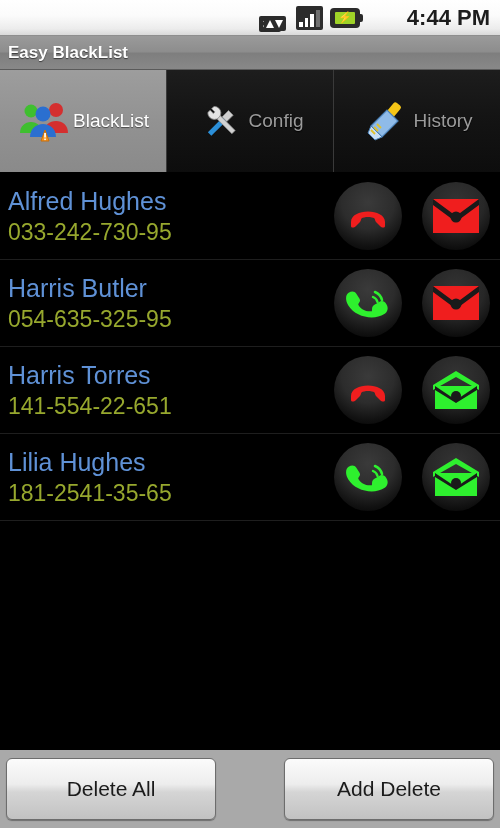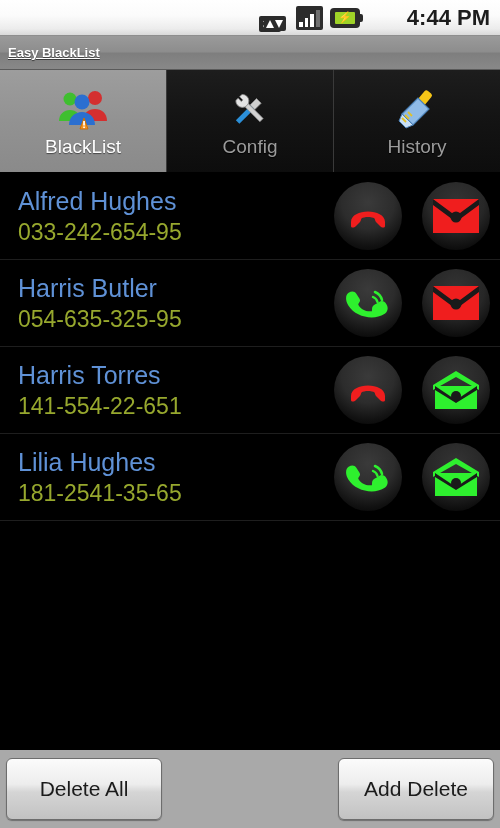--- a/index.html
+++ b/index.html
@@ -58,63 +58,62 @@
   .clock { color:#1d1d1d; font-size:22px; font-weight:bold; letter-spacing:0px;margin-left:40px; }
 
   
   .titlebar {
     height:34px; flex:0 0 34px;
     background:linear-gradient(to bottom,#9a9a9a 0%,#8d8d8d 48%,#7e7e7e 52%,#888888 100%);
     border-bottom:1px solid #5a5a5a;
     display:flex; align-items:center; padding-left:8px;
   }
   .titlebar .t {
-    color:#ffffff; font-size:13px; font-weight:bold;
+    color:#ffffff; font-size:17px; font-weight:bold;
     text-shadow:0 1px 1px rgba(0,0,0,.55);
-    text-decoration:underline;
   }
 
   
   .tabs { height:103px; flex:0 0 103px; display:flex; background:#4a4a4a;
     border-bottom:1px solid #000; }
-  .tab { flex:1; position:relative; display:flex; flex-direction:column;
+  .tab { flex:1; position:relative; display:flex; flex-direction:row;
     align-items:center; justify-content:center; gap:2px;
     background:linear-gradient(to bottom,#1d1d1d 0%,#141414 45%,#0d0d0d 100%);
     border-right:1px solid #3a3a3a; }
   .tab:last-child { border-right:none; }
   .tab.active {
     background:linear-gradient(to bottom,#9d9d9d 0%,#929292 50%,#8a8a8a 100%);
   }
   .tab .label { font-size:19px; color:#9b9b9b; text-shadow:0 1px 1px #000; }
   .tab.active .label { color:#ffffff; text-shadow:0 1px 1px rgba(0,0,0,.5); }
   .tab .tabicon { height:50px; display:flex; align-items:center; justify-content:center; }
 
   
   .list { flex:1 1 auto; background:#000; overflow:hidden; position:relative; }
   .row { height:87px; display:flex; align-items:center;
     border-bottom:1px solid #1e1e1e; position:relative; }
-  .row .texts { flex:1 1 auto; padding-left:18px; display:flex; flex-direction:column;
+  .row .texts { flex:1 1 auto; padding-left:8px; display:flex; flex-direction:column;
     justify-content:center; gap:5px; }
   .row .name { font-size:25px; color:#5f91d6; line-height:27px; }
   .row .number { font-size:23px; color:#97a82e; line-height:25px; }
   .row .act { width:88px; display:flex; align-items:center; justify-content:center; }
 
   .btncircle { width:68px; height:68px; border-radius:50%;
     background:radial-gradient(circle at 50% 30%, #3a3a3a 0%, #2c2c2c 45%, #111 75%, #000 100%);
     display:flex; align-items:center; justify-content:center; }
   .btnsquare { width:68px; height:68px; border-radius:50%;
     background:radial-gradient(circle at 50% 30%, #343434 0%, #272727 48%, #0e0e0e 78%, #000 100%);
     display:flex; align-items:center; justify-content:center; }
 
   
   .bottombar { height:80px; flex:0 0 80px; background:#a9a9a9;
     border-top:2px solid #000; display:flex; align-items:center;
     justify-content:space-between; padding:0 6px; }
   .btn {
-    width:156px; height:62px; border-radius:6px;
+    width:210px; height:62px; border-radius:6px;
     border:1px solid #6d6d6d;
     background:linear-gradient(to bottom,#fbfbfb 0%,#ededed 42%,#d5d5d5 55%,#c2c2c2 100%);
     color:#1b1b1b; font-size:21px; font-family:"Liberation Sans", sans-serif;
     display:flex; align-items:center; justify-content:center;
     box-shadow:0 1px 1px rgba(0,0,0,.35);
   }
 </style>
 </head>
 <body>
 
@@ -201,21 +200,21 @@
       <span class="label">History</span>
     </div>
 
   </div>
 
   <div class="list">
 
     <div class="row">
       <div class="texts">
         <span class="name">Alfred Hughes</span>
-        <span class="number">033-242-654-95</span>
+        <span class="number">033-242-730-95</span>
       </div>
       <div class="act">
         <span class="btncircle">
           <svg width="46" height="46" viewBox="0 0 46 46">
             <path d="M6 29 C6 15 40 15 40 29 L40 33 C40 35 37 35 35 33 L31 29 C30 28 30 26 29.5 25.5 C27 23.5 19 23.5 16.5 25.5 C16 26 16 28 15 29 L11 33 C9 35 6 35 6 33 Z" fill="#f01e1e"></path>
           </svg>
         </span>
       </div>
       <div class="act">
         <span class="btnsquare">

